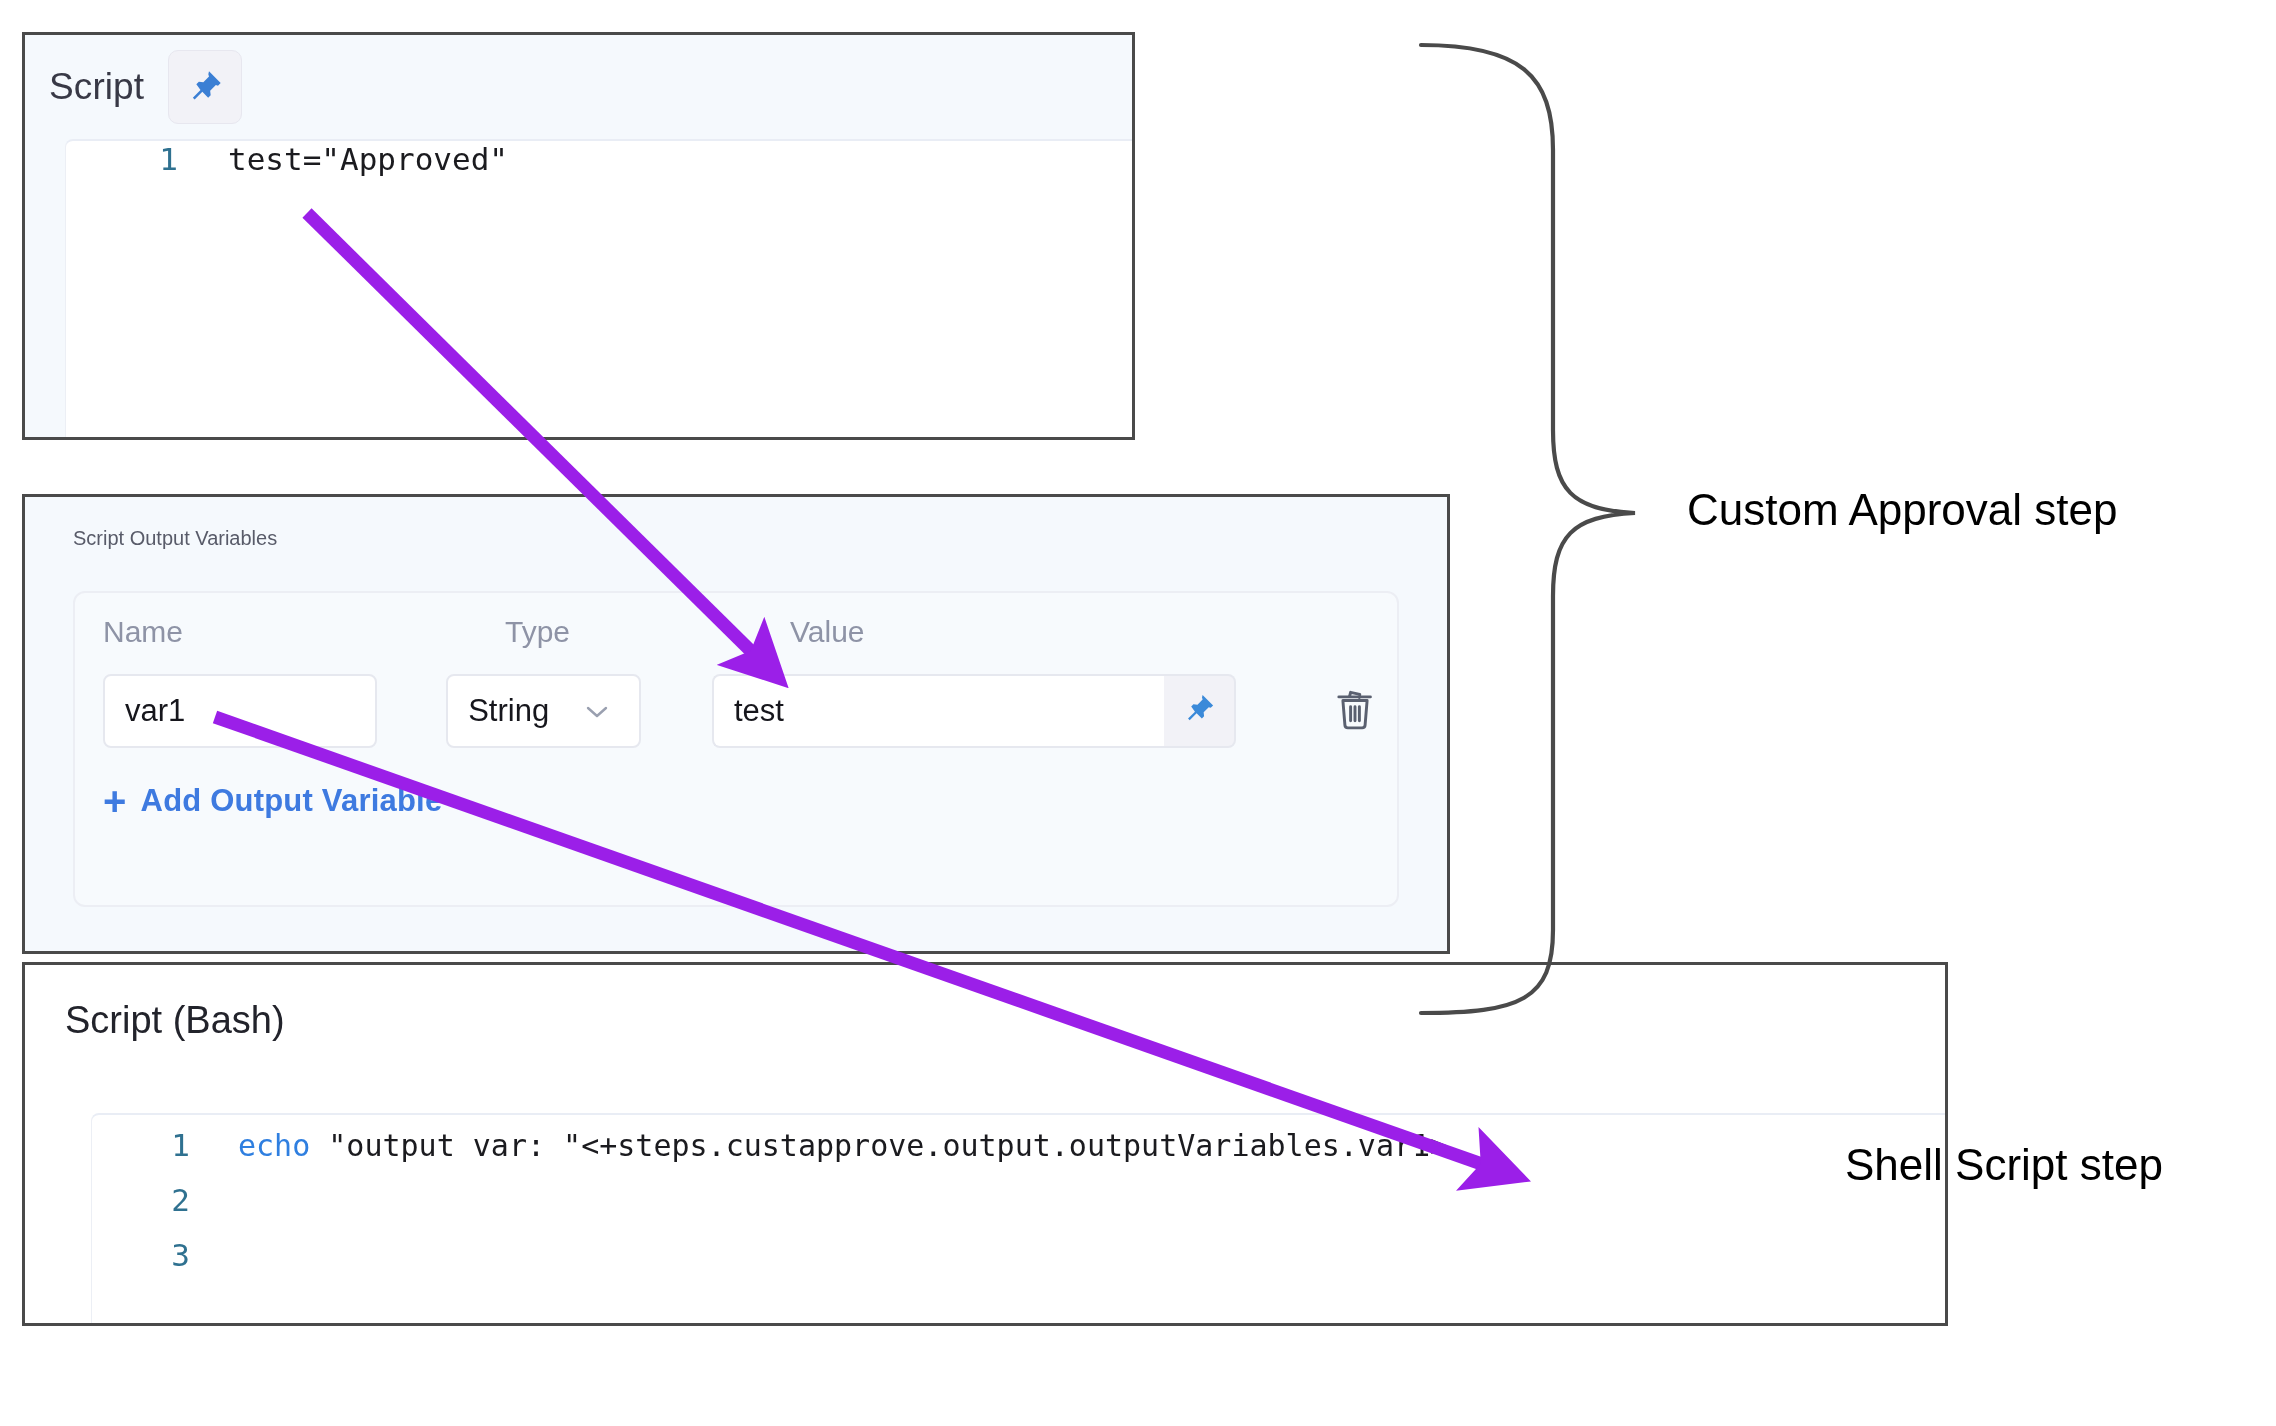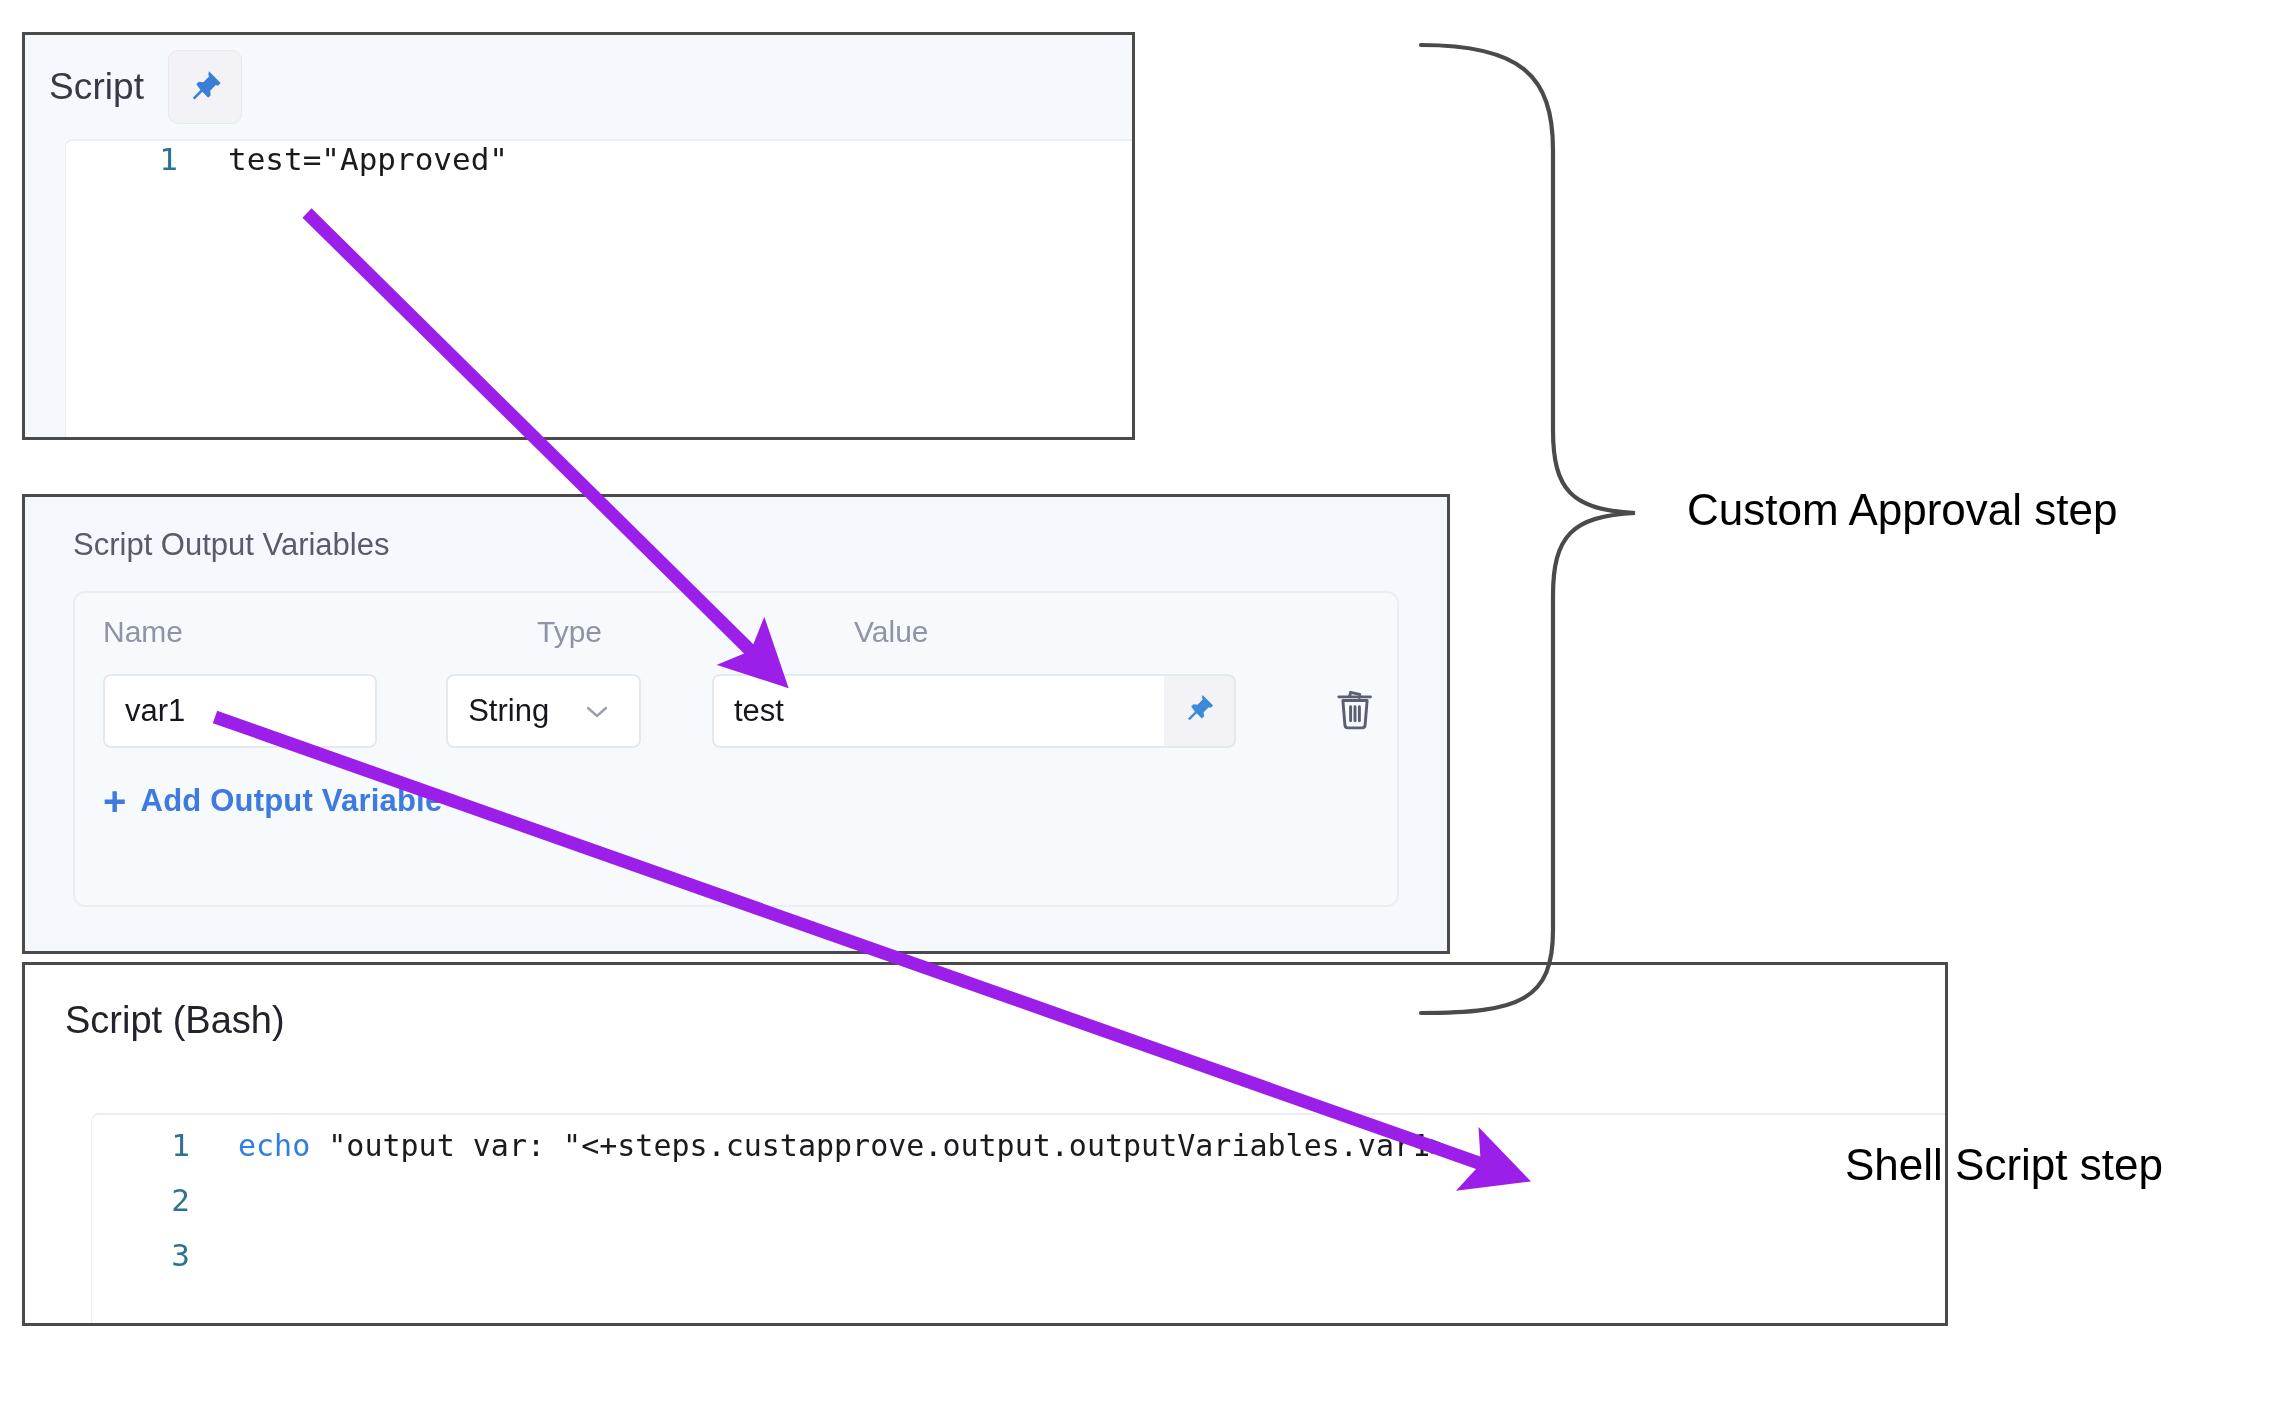--- a/index.html
+++ b/index.html
@@ -104,21 +104,21 @@
     left: 22px;
     top: 494px;
     width: 1428px;
     height: 460px;
     background: #f5f9fd;
   }
   .sov-title {
     position: absolute;
     left: 48px;
     top: 30px;
-    font-size: 31px;
+    font-size: 20px;
     color: #585b69;
   }
   .sov-panel {
     position: absolute;
     left: 48px;
     top: 94px;
     right: 48px;
     bottom: 44px;
     border: 2px solid #eceef4;
     border-radius: 12px;
@@ -127,21 +127,20 @@
   }
   .sov-headers {
     position: absolute;
     left: 28px;
     top: 22px;
     right: 15px;
     height: 44px;
     display: flex;
     font-size: 30px;
     color: #8e93a6;
-    gap: 32px;
   }
   .h-name  { width: 402px; }
   .h-type  { width: 285px; }
   .h-value { width: 400px; }
 
   .sov-row {
     position: absolute;
     left: 28px;
     top: 78px;
     right: 20px;

